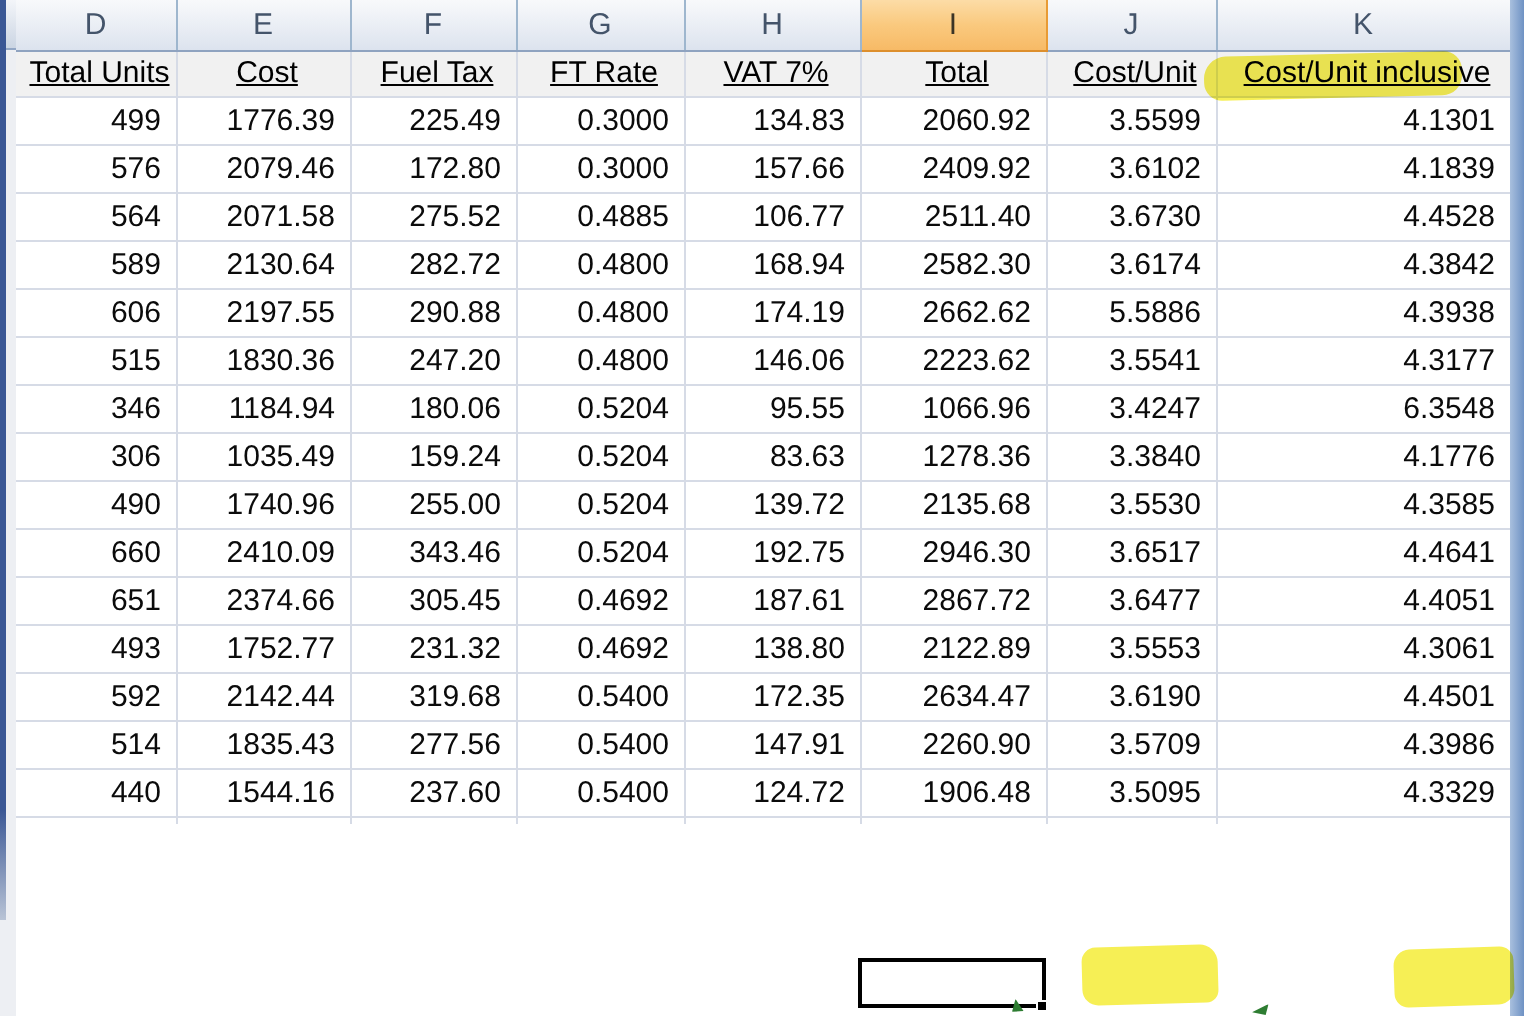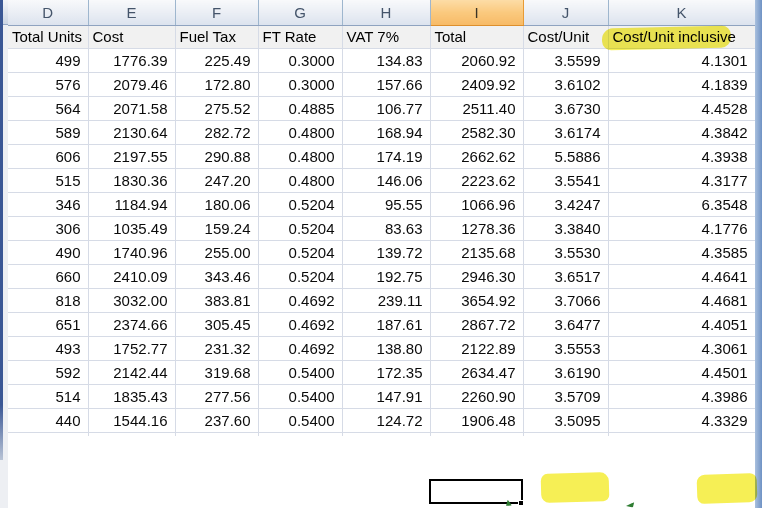--- a/index.html
+++ b/index.html
@@ -25,22 +25,22 @@
     height:25px; font-size:15px; color:#44546A; text-align:center;
     background:linear-gradient(180deg,#F8F9FB 0%,#E9EDF4 55%,#DCE3EE 100%);
     border-right:1px solid #9EB6CE; border-bottom:1px solid #8FA3C0;
   }
   tr.col-head th.sel {
     background:linear-gradient(180deg,#FCDCA6 0%,#FAC97E 50%,#F7BA66 100%);
     border-left:1px solid #E89B35; border-right:1px solid #E89B35;
     border-bottom:1px solid #DD8F2D; color:#3b3426;
   }
   tr.label-row td {
-    height:23px; font-size:15px; color:#000; text-align:left; padding-left:4px;
-    background:#F1F1F1; border-right:1px solid #D6DBE6; border-bottom:1px solid #D6DBE6;
+    height:23px; font-size:15px; color:#000; text-align:center; padding-left:4px;
+    background:#F1F1F1; border-right:1px solid #D6DBE6; border-bottom:1px solid #D6DBE6;text-decoration:underline;
   }
   tr.data-row td {
     height:24px; font-size:15px; color:#0b0b0b; text-align:right; padding-right:7px;
     background:#fff; border-right:1px solid #D6DBE6; border-bottom:1px solid #D6DBE6;
   }
   tr.filler-row td { height:4px; background:#fff; border-right:1px solid #D6DBE6; }
   
   .hl { position:absolute; background:var(--hl,#F4EB2A); opacity:.80; mix-blend-mode:multiply; pointer-events:none; }
   .hl-k-header { left:602px; top:27px; width:129px; height:22px; border-radius:11px 9px 10px 9px; transform:rotate(-1.4deg); }
   .hl-j-cell   { left:541px; top:473px; width:68px;  height:29px; border-radius:7px 9px 6px 8px; transform:rotate(-1.6deg); }
@@ -189,30 +189,20 @@
             <td>660</td>
             <td>2410.09</td>
             <td>343.46</td>
             <td>0.5204</td>
             <td>192.75</td>
             <td>2946.30</td>
             <td>3.6517</td>
             <td>4.4641</td>
           </tr>
           <tr class="data-row">
-            <td>818</td>
-            <td>3032.00</td>
-            <td>383.81</td>
-            <td>0.4692</td>
-            <td>239.11</td>
-            <td>3654.92</td>
-            <td>3.7066</td>
-            <td>4.4681</td>
-          </tr>
-          <tr class="data-row">
             <td>651</td>
             <td>2374.66</td>
             <td>305.45</td>
             <td>0.4692</td>
             <td>187.61</td>
             <td>2867.72</td>
             <td>3.6477</td>
             <td>4.4051</td>
           </tr>
           <tr class="data-row">

